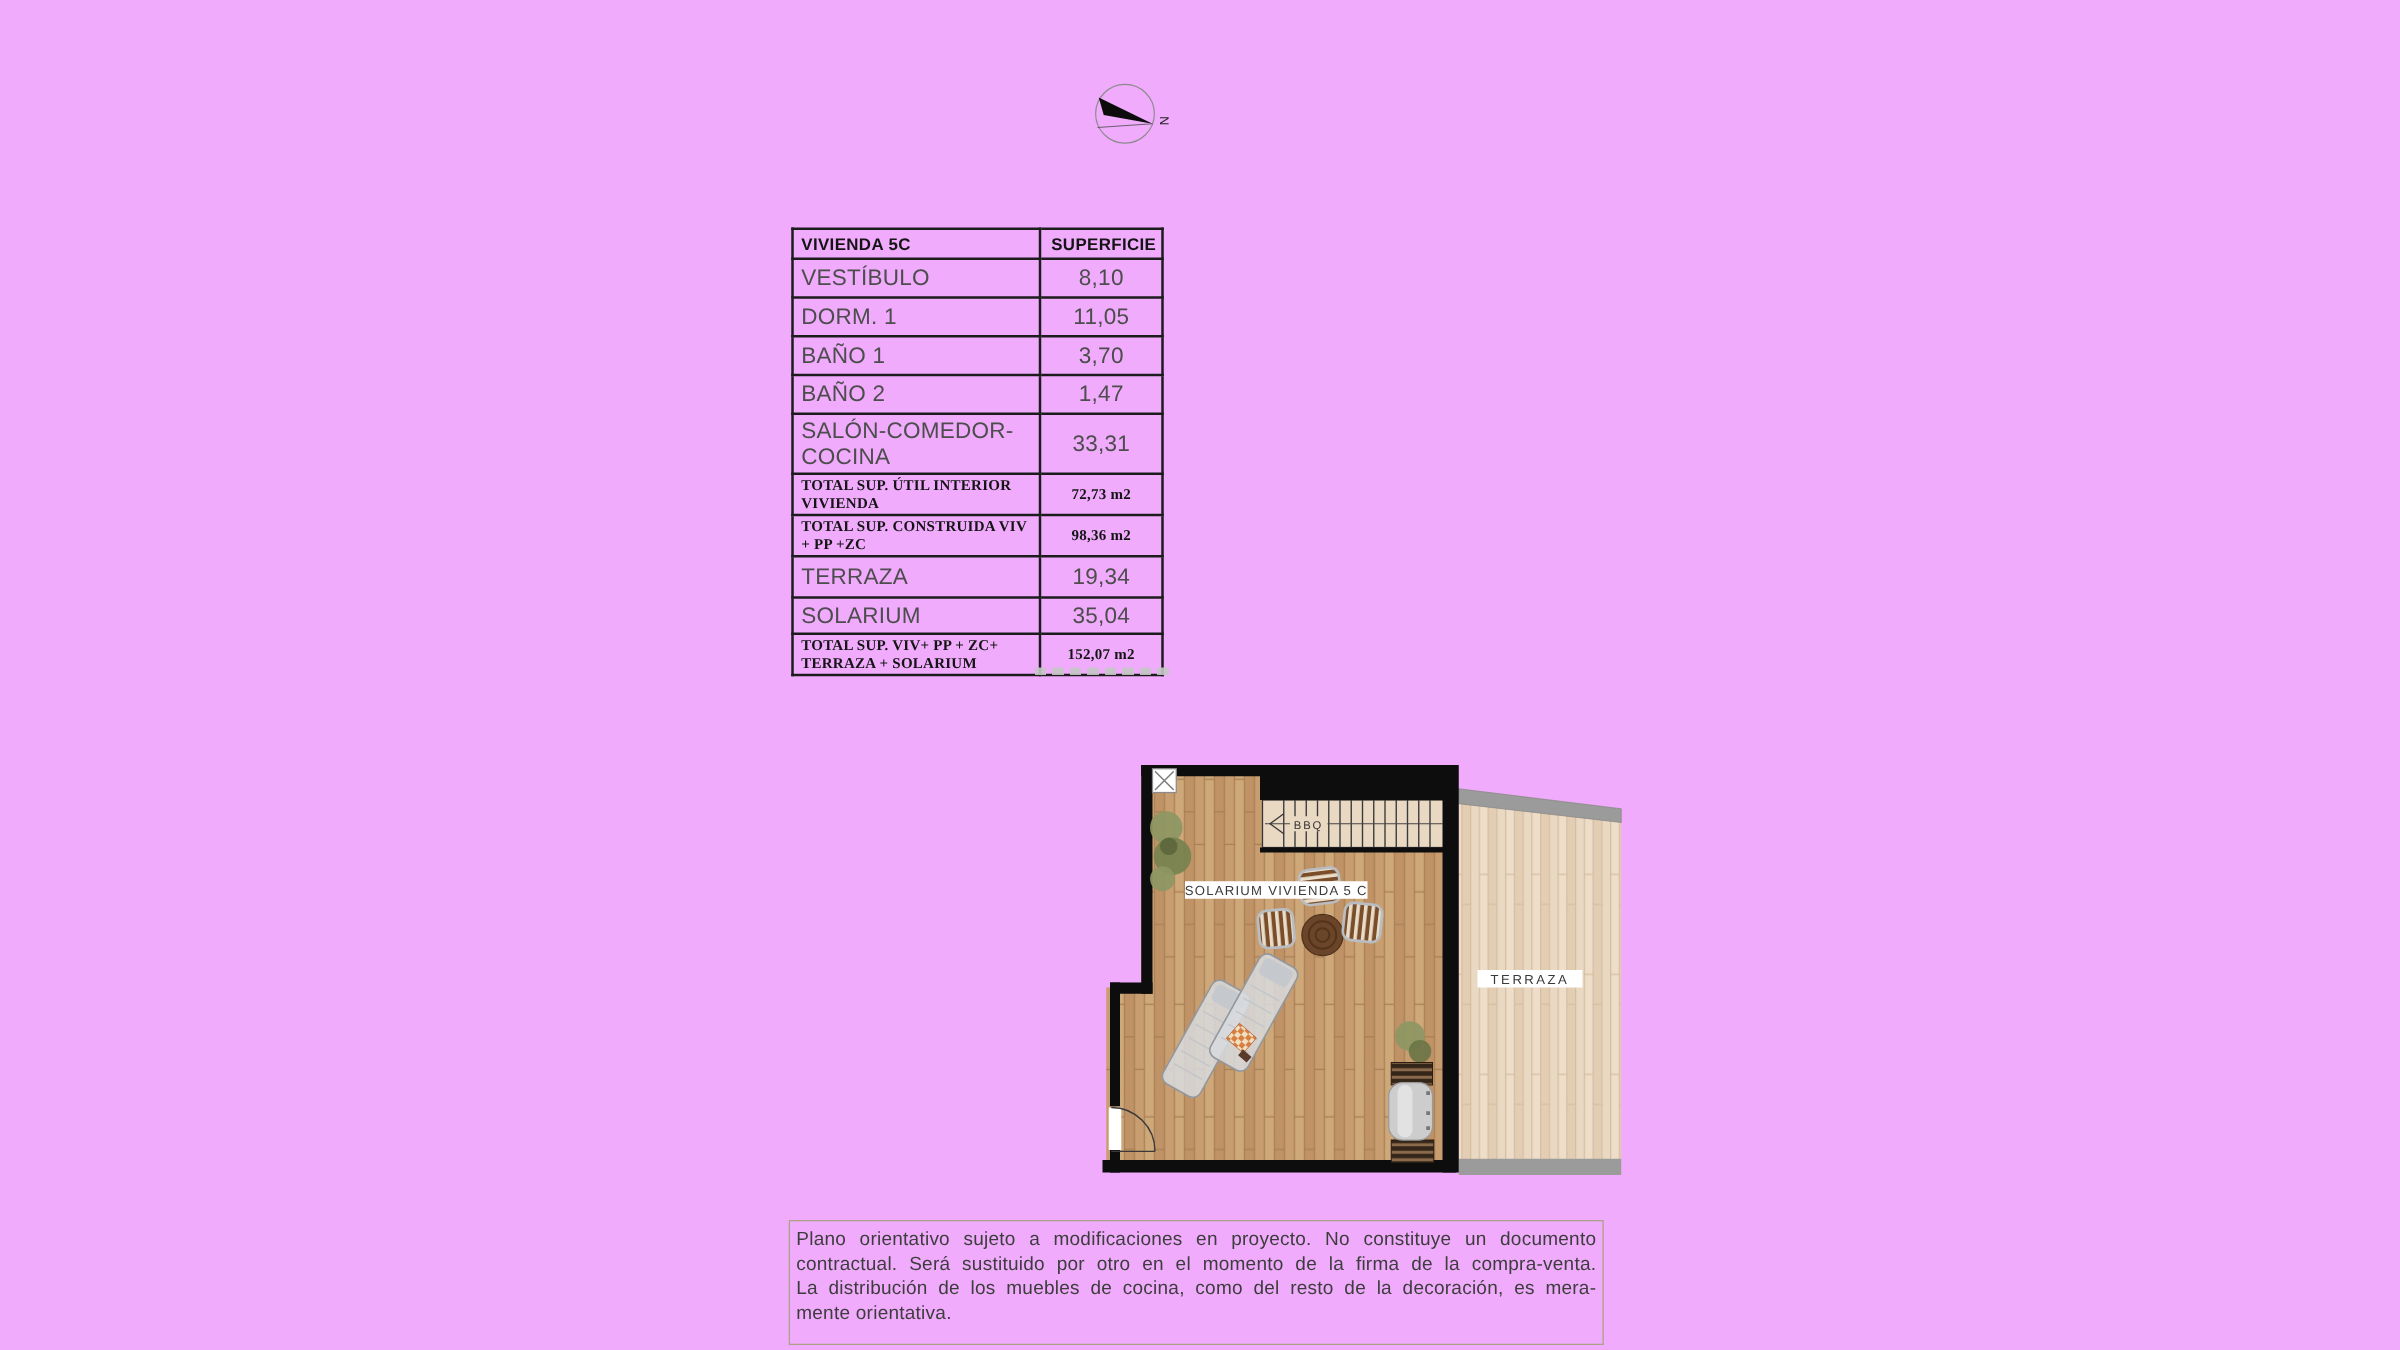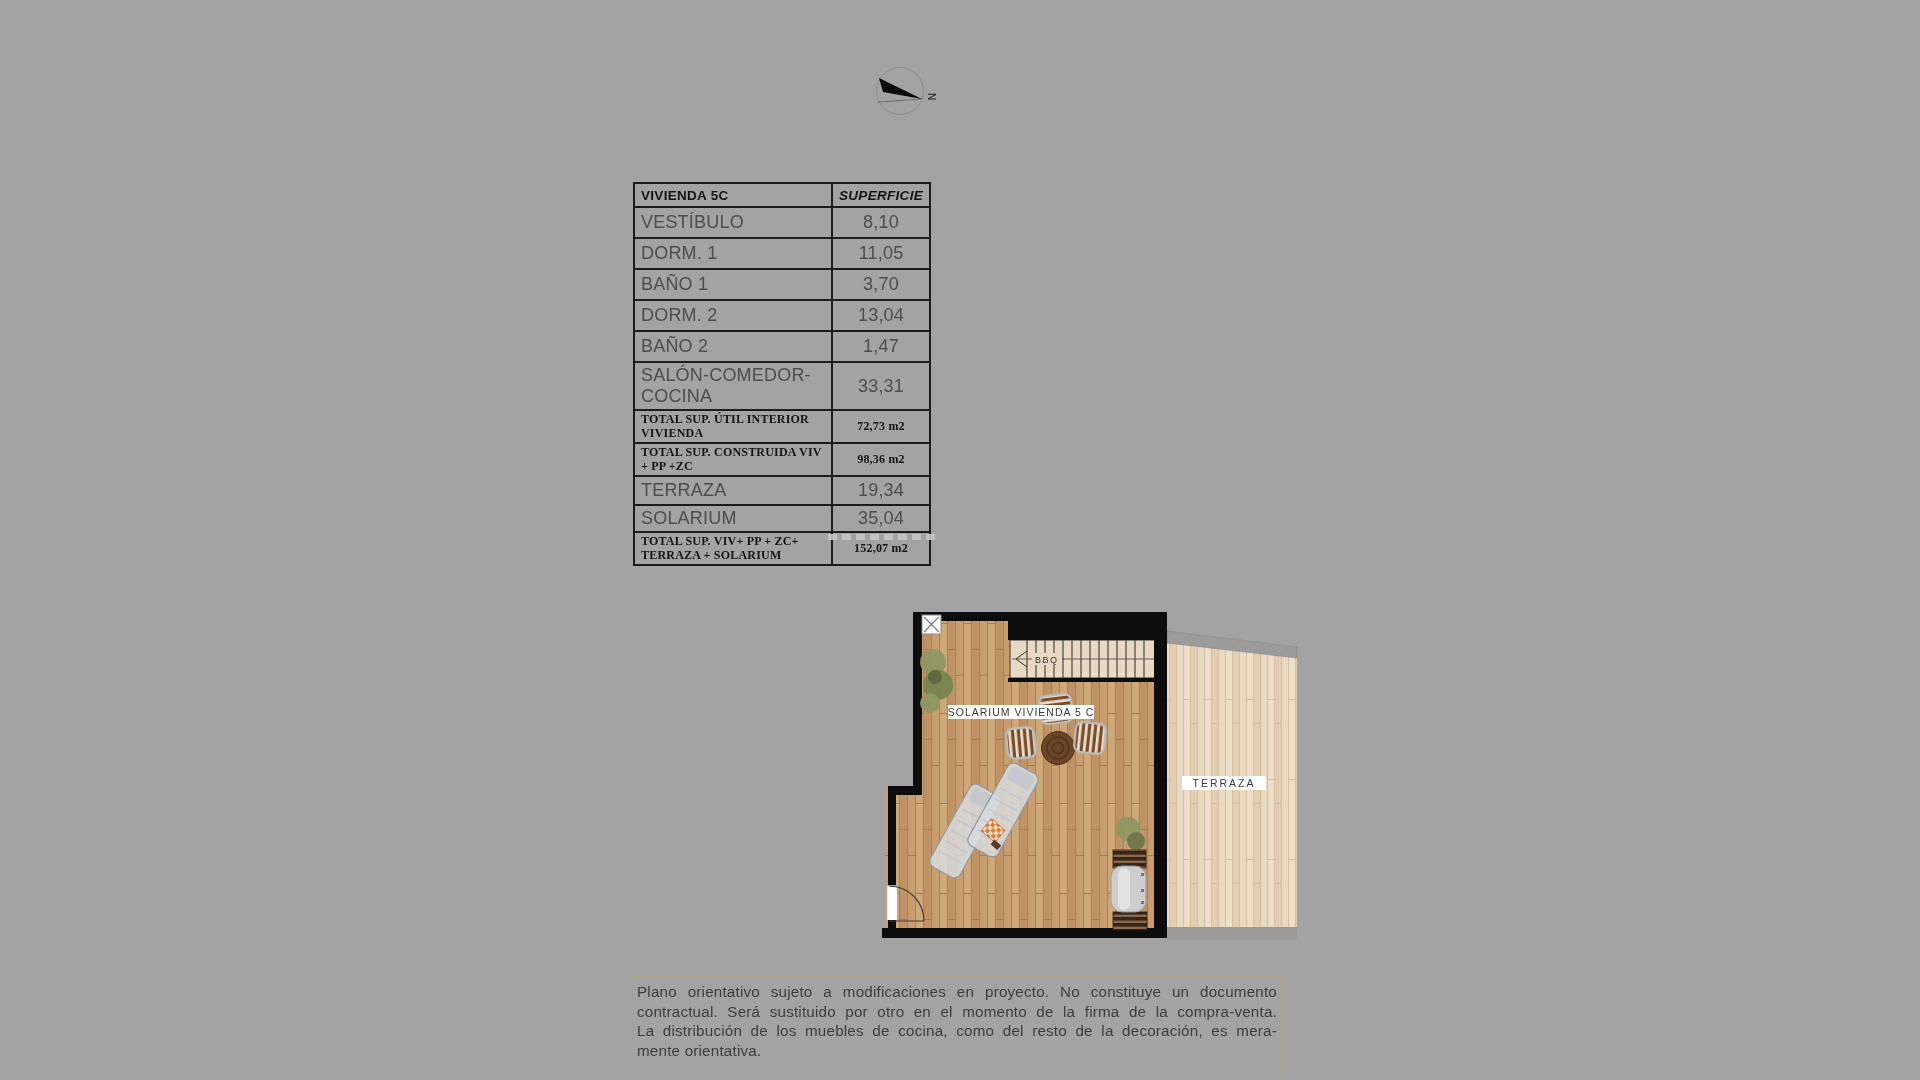--- a/index.html
+++ b/index.html
@@ -1,29 +1,29 @@
 <!DOCTYPE html>
 <html><head>
 <meta charset="utf-8">
 <style>
   html,body{margin:0;padding:0;background:#ffffff;}
-  .canvas{position:relative;width:1920px;height:1080px;background:#a3a3a3;overflow:hidden;
+  .canvas{position:relative;width:1920px;height:1080px;background:#f0abfc;overflow:hidden;
           font-family:"Liberation Sans", sans-serif;}
 
   
   .compass{position:absolute;left:868px;top:58px;width:75px;height:66px;}
 
   
   .area-table{position:absolute;left:633px;top:182px;width:298px;border-collapse:collapse;
               table-layout:fixed;}
   .area-table td{border:2px solid #1c1c1c;padding:2px 6px;font-size:18px;color:#4d4d4d;
                  letter-spacing:.2px;overflow:hidden;}
   .area-table td.val{width:88px;text-align:center;padding:2px 2px;}
   .area-table tr.hdr td{font-weight:bold;color:#141414;font-size:13.5px;letter-spacing:.3px;}
-  .area-table tr.hdr td.val{text-align:left;padding-left:6px;font-style:italic;}
+  .area-table tr.hdr td.val{text-align:center;padding-left:6px;}
   .area-table tr.bold td{font-weight:bold;color:#141414;font-size:12px;line-height:13.5px;font-family:Liberation Serif, serif;}
   .area-table tr:nth-child(1){height:24px;}
   .area-table tr:nth-child(2),.area-table tr:nth-child(3),.area-table tr:nth-child(4),
   .area-table tr:nth-child(5),.area-child tr:nth-child(6){height:31px;}
   .area-table tr:nth-child(6){height:31px;}
   .area-table tr:nth-child(7){height:26px;}
   .area-table tr:nth-child(8),.area-table tr:nth-child(9){height:33px;}
   .area-table tr:nth-child(10){height:29px;}
   .area-table tr:nth-child(11){height:24px;}
   .area-table tr:nth-child(12){height:33px;border-radius:11px;}
@@ -65,24 +65,20 @@
       <td class="lbl">VESTÍBULO</td>
       <td class="val">8,10</td>
     </tr>
         <tr>
       <td class="lbl">DORM. 1</td>
       <td class="val">11,05</td>
     </tr>
         <tr>
       <td class="lbl">BAÑO 1</td>
       <td class="val">3,70</td>
-    </tr>
-        <tr>
-      <td class="lbl">DORM. 2</td>
-      <td class="val">13,04</td>
     </tr>
         <tr>
       <td class="lbl">BAÑO 2</td>
       <td class="val">1,47</td>
     </tr>
         <tr>
       <td class="lbl">SALÓN-COMEDOR-COCINA</td>
       <td class="val">33,31</td>
     </tr>
         <tr class="bold">

